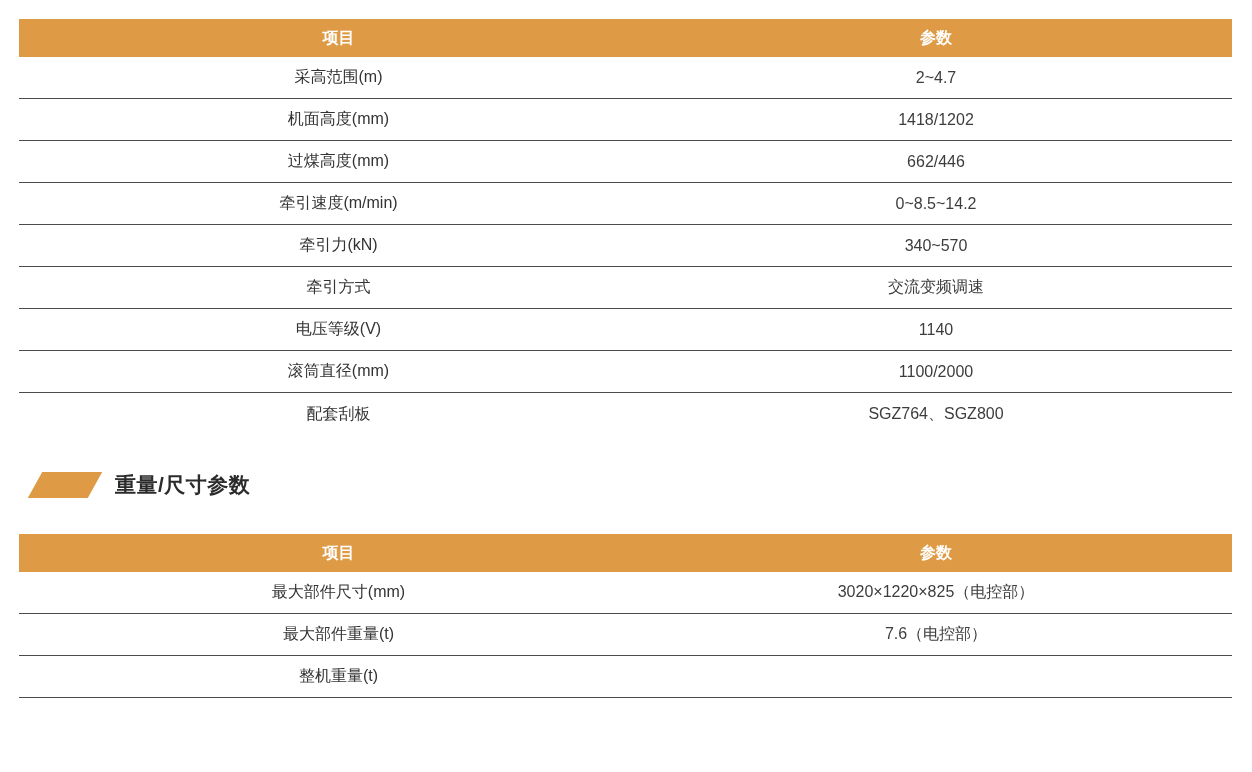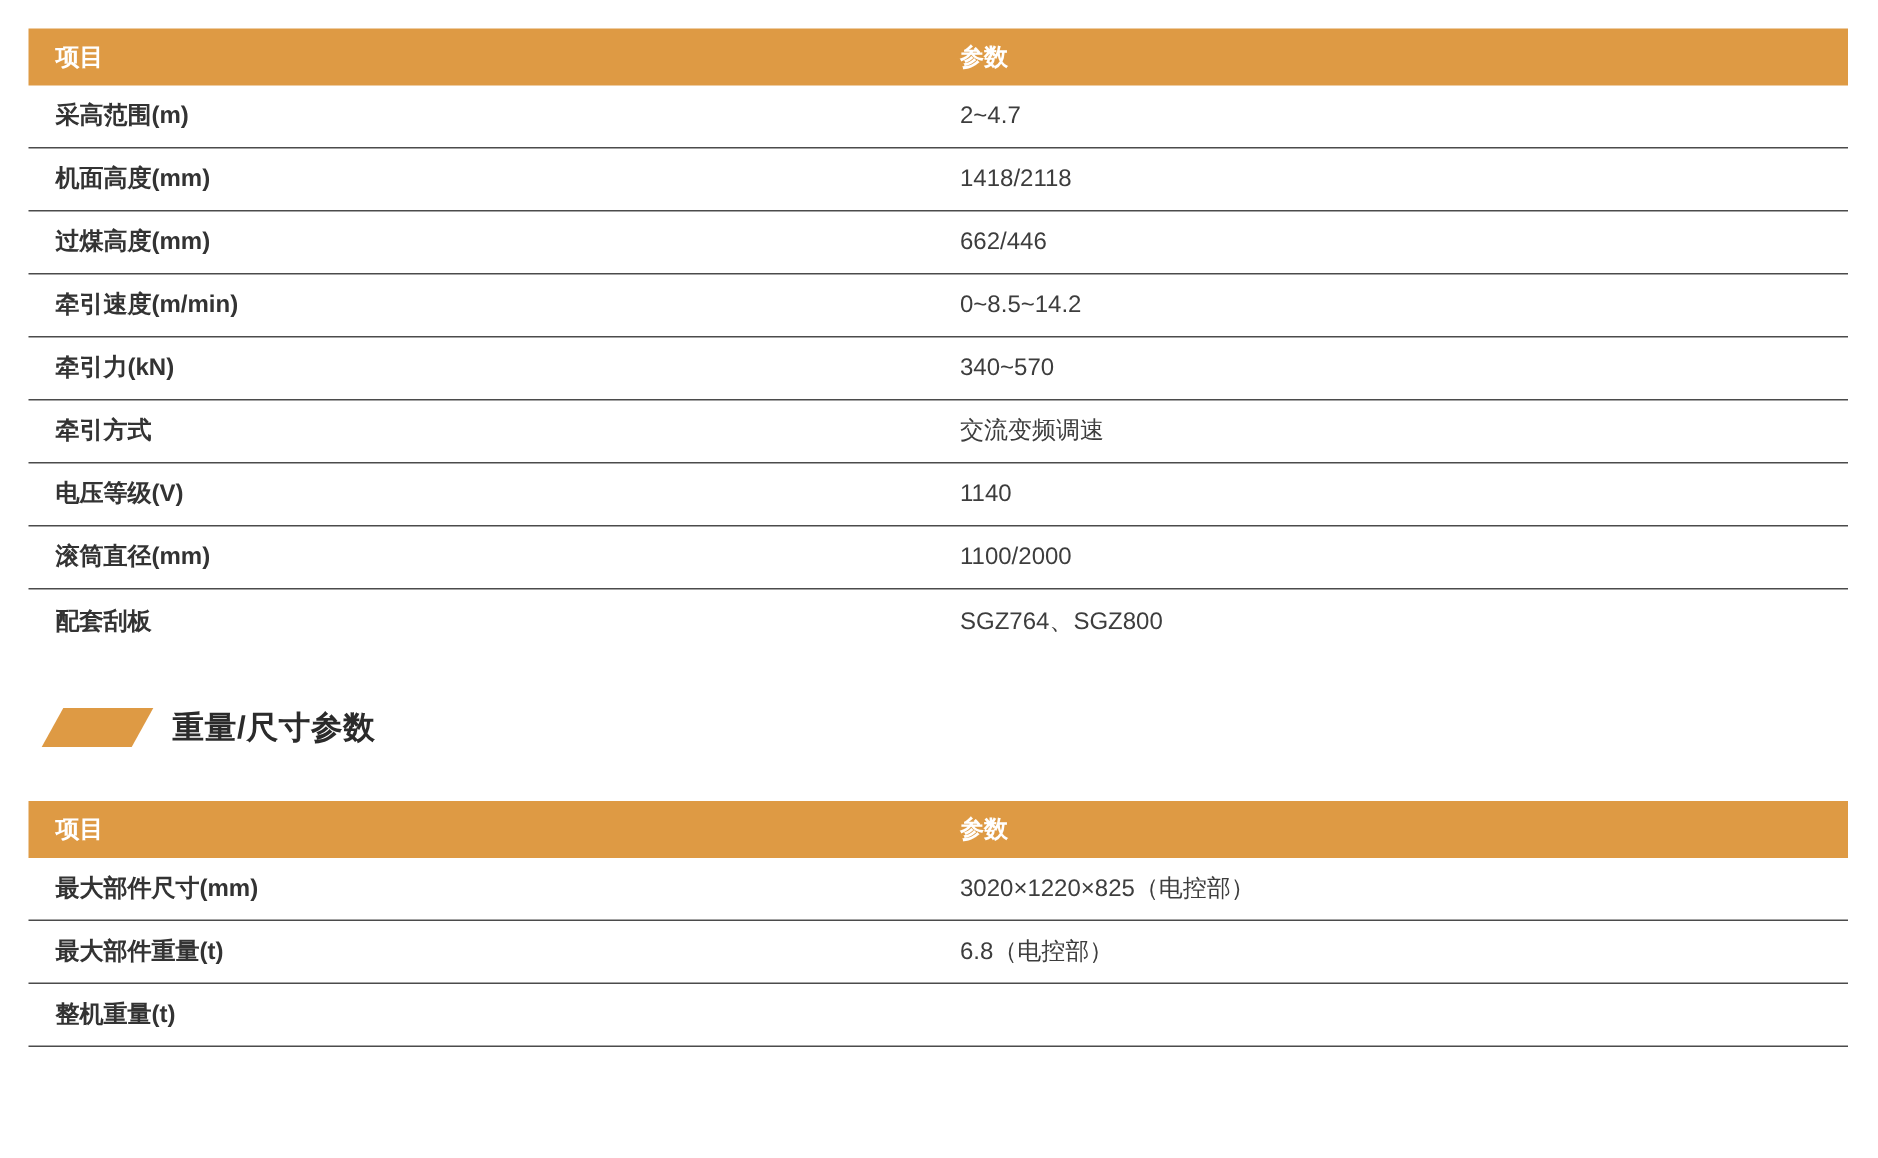--- a/index.html
+++ b/index.html
@@ -6,20 +6,21 @@
   html, body {
     width: 1252px; height: 772px;
     background: #ffffff;
     font-family: "Liberation Sans", "DejaVu Sans", sans-serif;
     overflow: hidden;
   }
   .page {
     position: relative;
     width: 1252px; height: 772px;
     padding: 19px 19px 0 19px;
+    text-align: center;
   }
   .spec-table { width: 1213px; }
   .t-header {
     display: grid;
     grid-template-columns: 603px 1fr;
     height: 38px;
     align-items: center;
     background: var(--accent, #DE9A44);
     color: var(--header-text, #ffffff);
     font-weight: bold;
@@ -28,21 +29,21 @@
   }
   .t-row {
     display: grid;
     grid-template-columns: 603px 1fr;
     height: 42px;
     align-items: center;
     font-size: 16px;
     padding-left: 18px;
     border-bottom: 1.5px solid var(--row-border, #4b4b4b);
   }
-  .t-row .item { font-weight: bold; color: var(--label-color, #333333); }
+  .t-row .item { font-weight: normal; color: var(--label-color, #333333); }
   .t-row .param { font-weight: normal; color: var(--value-color, #3d3d3d); }
   .table-1 .t-row:last-child { border-bottom: none; }
   .section-title {
     display: flex;
     align-items: center;
     margin-top: 36px;
     height: 28px;
   }
   .para-marker {
     width: 60px; height: 26px;
@@ -69,21 +70,21 @@
     <div class="t-header">
       <div>项目</div>
       <div>参数</div>
     </div>
     <div class="t-row">
       <div class="item">采高范围(m)</div>
       <div class="param">2~4.7</div>
     </div>
     <div class="t-row">
       <div class="item">机面高度(mm)</div>
-      <div class="param">1418/2118</div>
+      <div class="param">1418/1202</div>
     </div>
     <div class="t-row">
       <div class="item">过煤高度(mm)</div>
       <div class="param">662/446</div>
     </div>
     <div class="t-row">
       <div class="item">牵引速度(m/min)</div>
       <div class="param">0~8.5~14.2</div>
     </div>
     <div class="t-row">
@@ -117,20 +118,20 @@
     <div class="t-header">
       <div>项目</div>
       <div>参数</div>
     </div>
     <div class="t-row">
       <div class="item">最大部件尺寸(mm)</div>
       <div class="param">3020×1220×825（电控部）</div>
     </div>
     <div class="t-row">
       <div class="item">最大部件重量(t)</div>
-      <div class="param">6.8（电控部）</div>
+      <div class="param">7.6（电控部）</div>
     </div>
     <div class="t-row">
       <div class="item">整机重量(t)</div>
     </div>
   </div>
 
 </div>
 
 </body></html>

